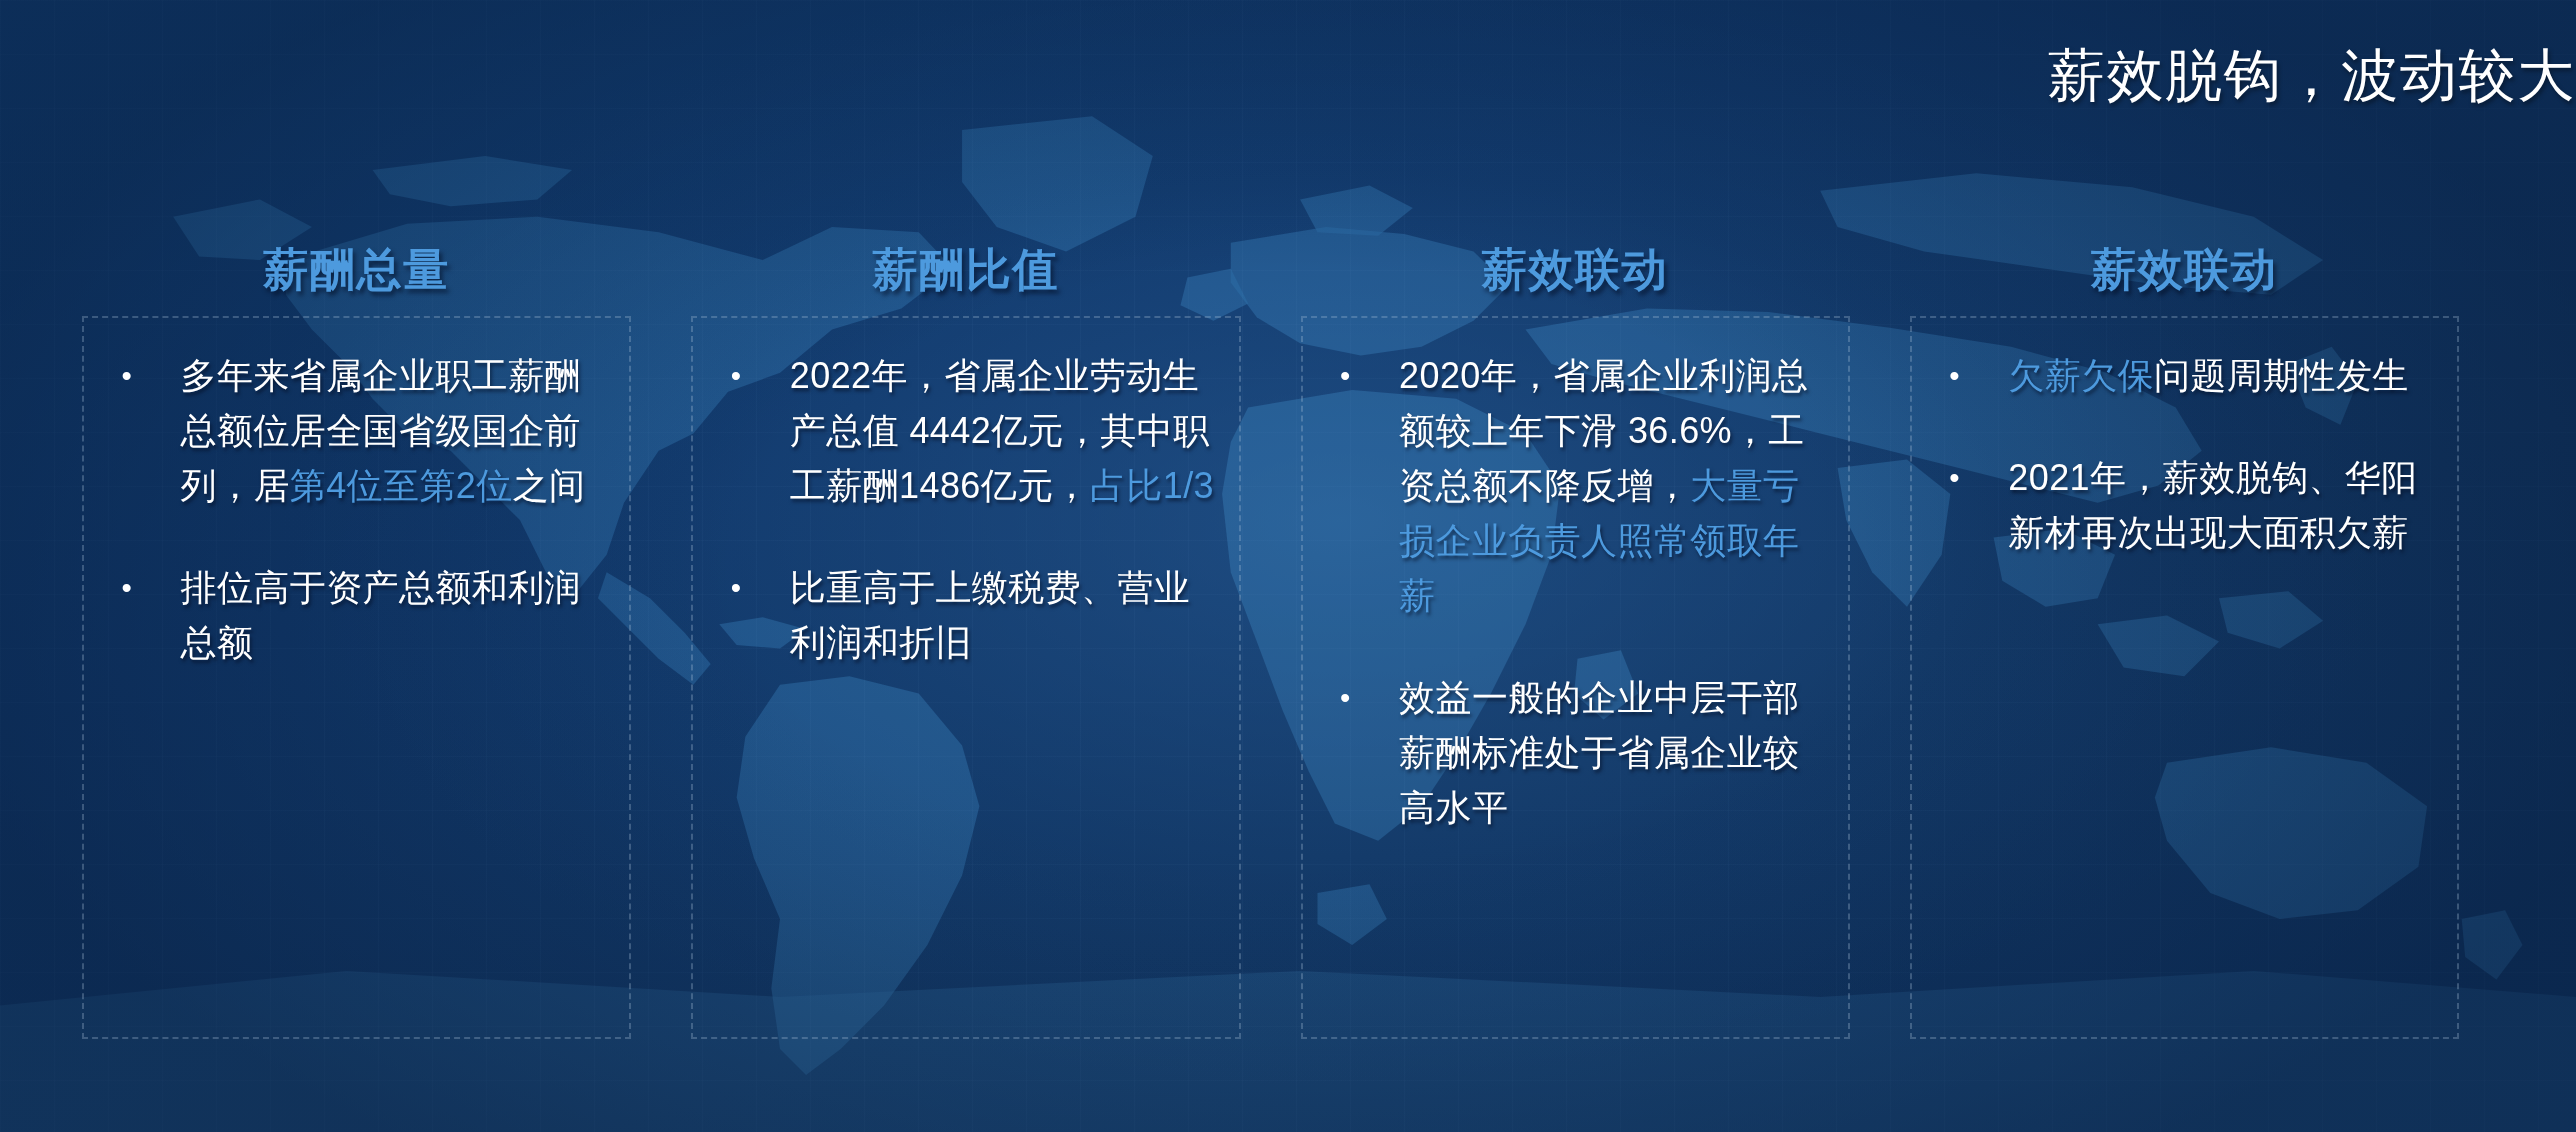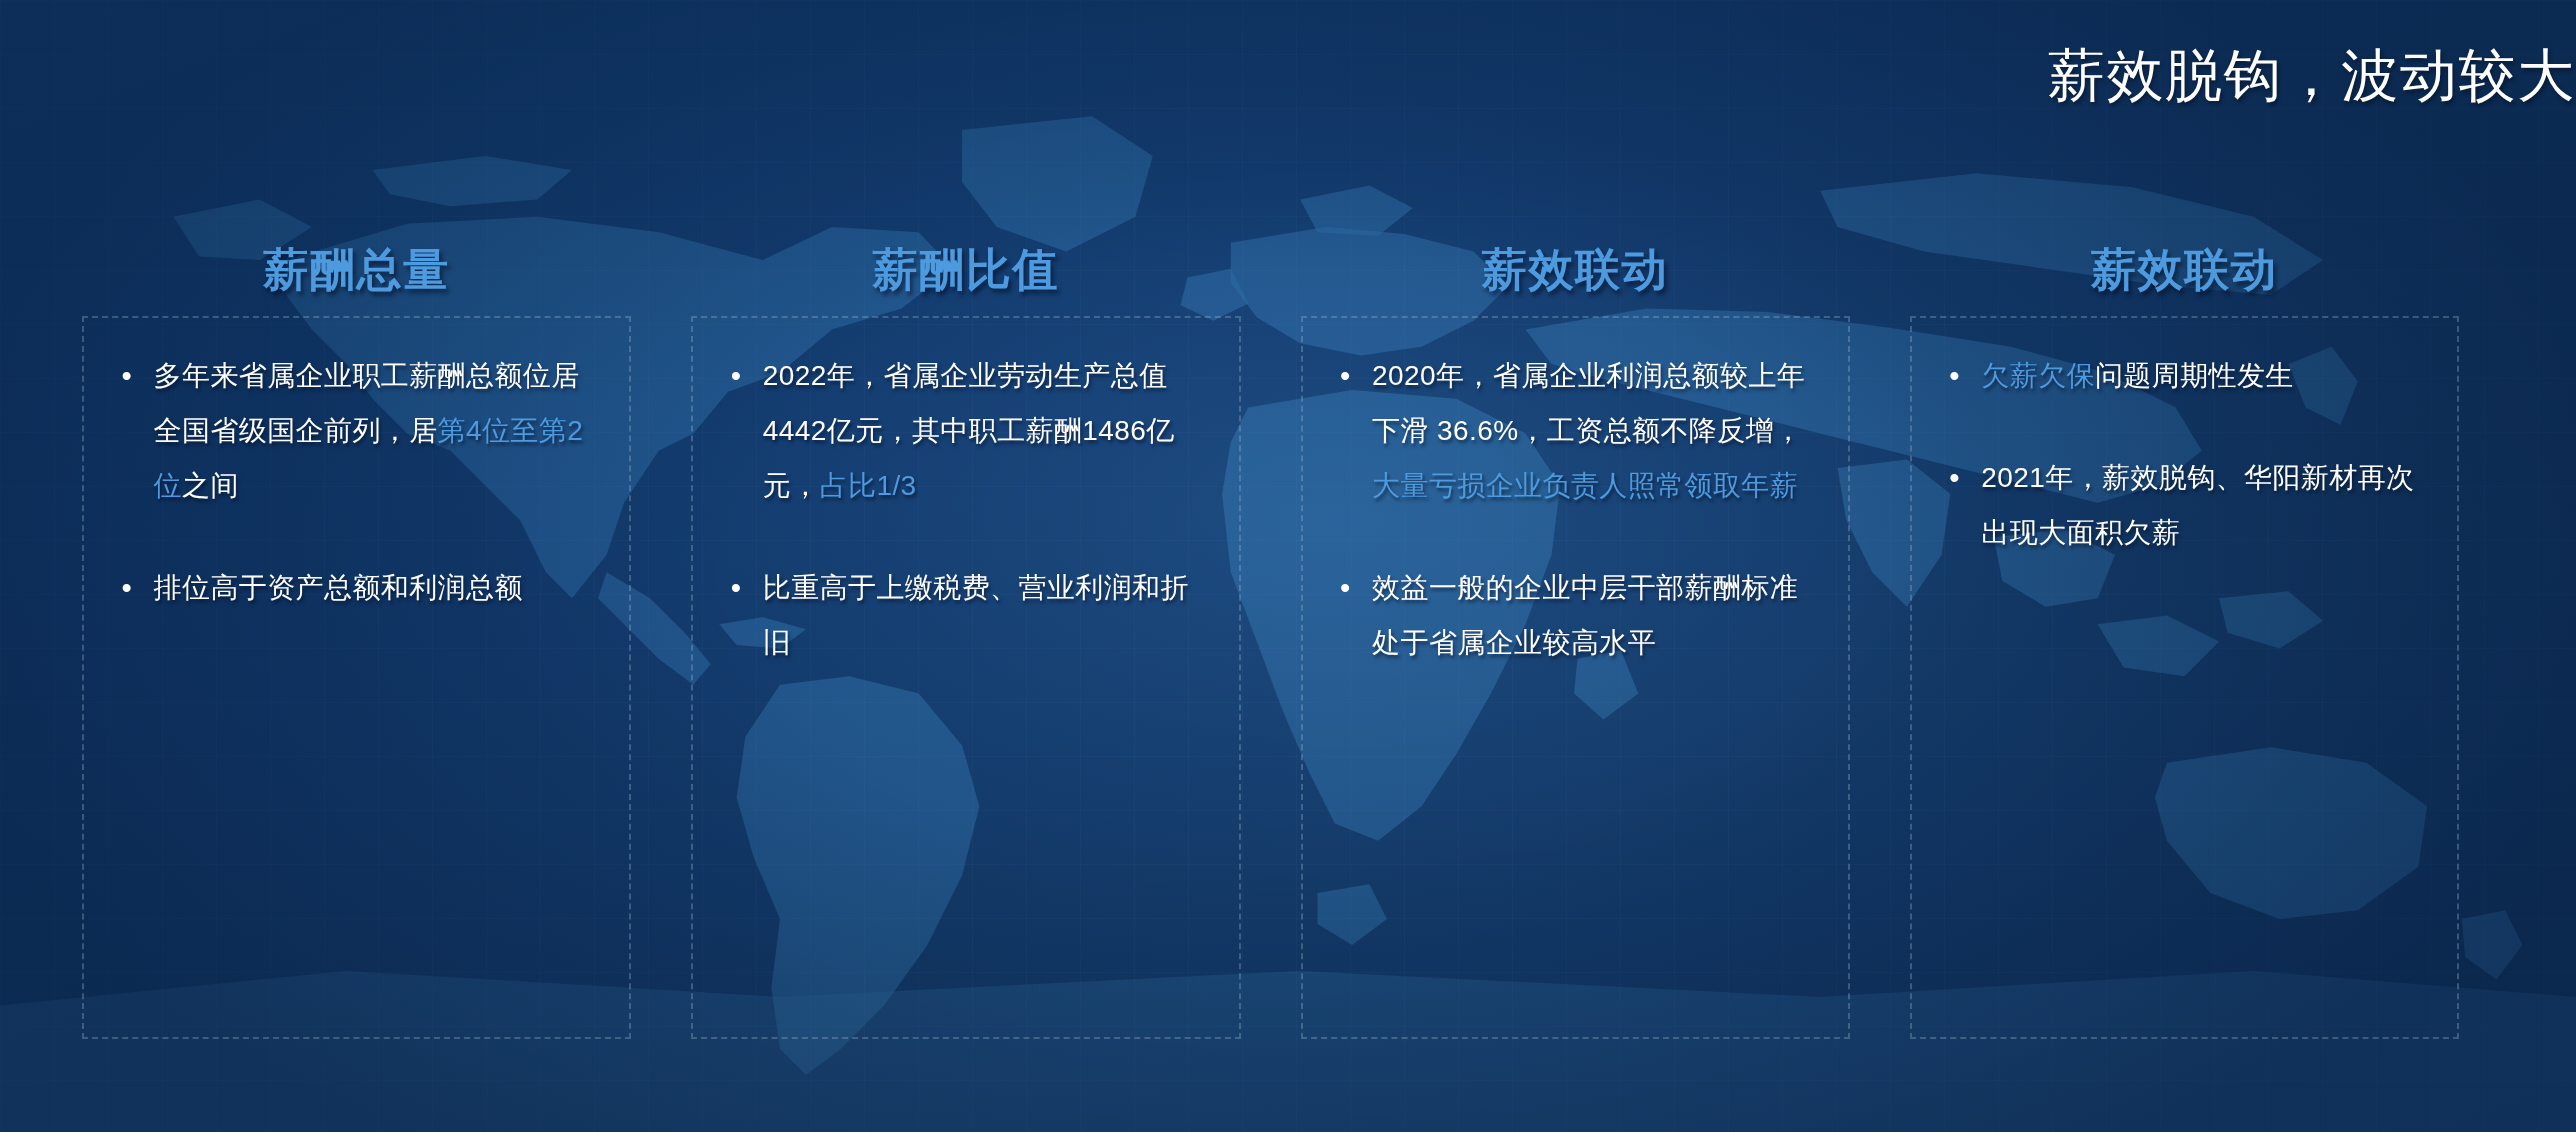--- a/index.html
+++ b/index.html
@@ -128,25 +128,26 @@
     color: #ffffff;
     font-size: 29.5px;
     line-height: 55px;
     text-align: center;
     user-select: none;
   }
 
   .bullet-text {
     flex: 1 1 auto;
     color: #ffffff;
-    font-size: 28px;
+    font-size: 36px;
     line-height: 55px;
     letter-spacing: 0.4px;
     text-shadow: 1.7px 2.6px 3.5px rgba(0,8,25,0.55);
     word-break: break-word;
+    margin-left: 27px;
   }
 
   .hl {
     color: #4d9ade;
     font-weight: 400;
   }
 </style>
 </head>
 <body>
 

